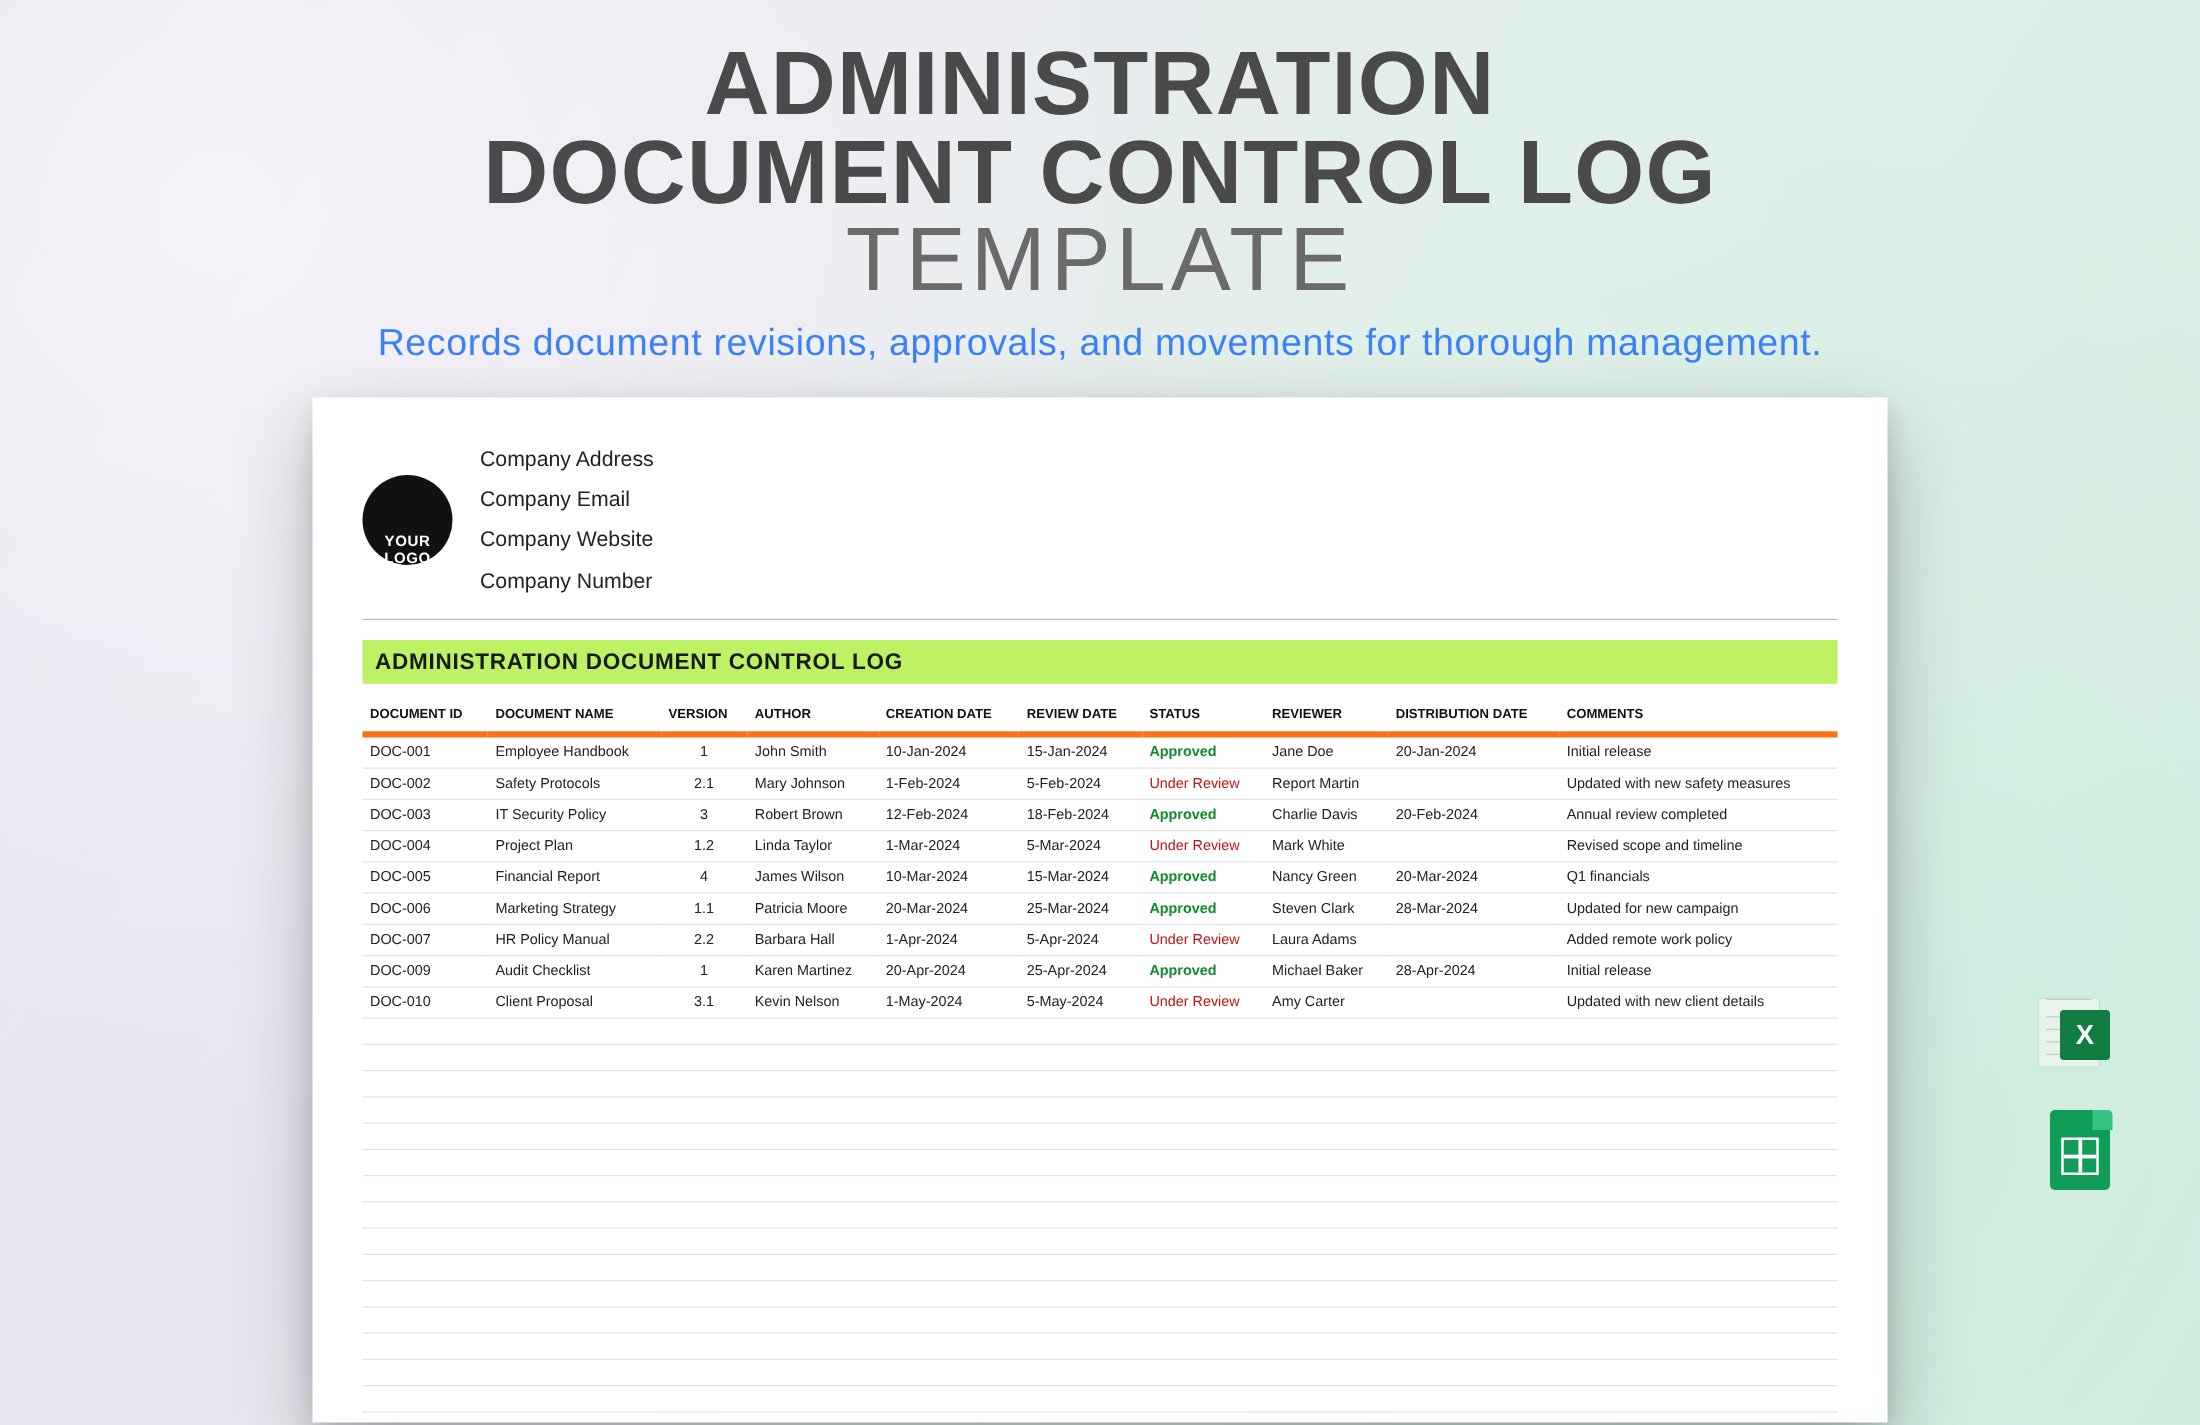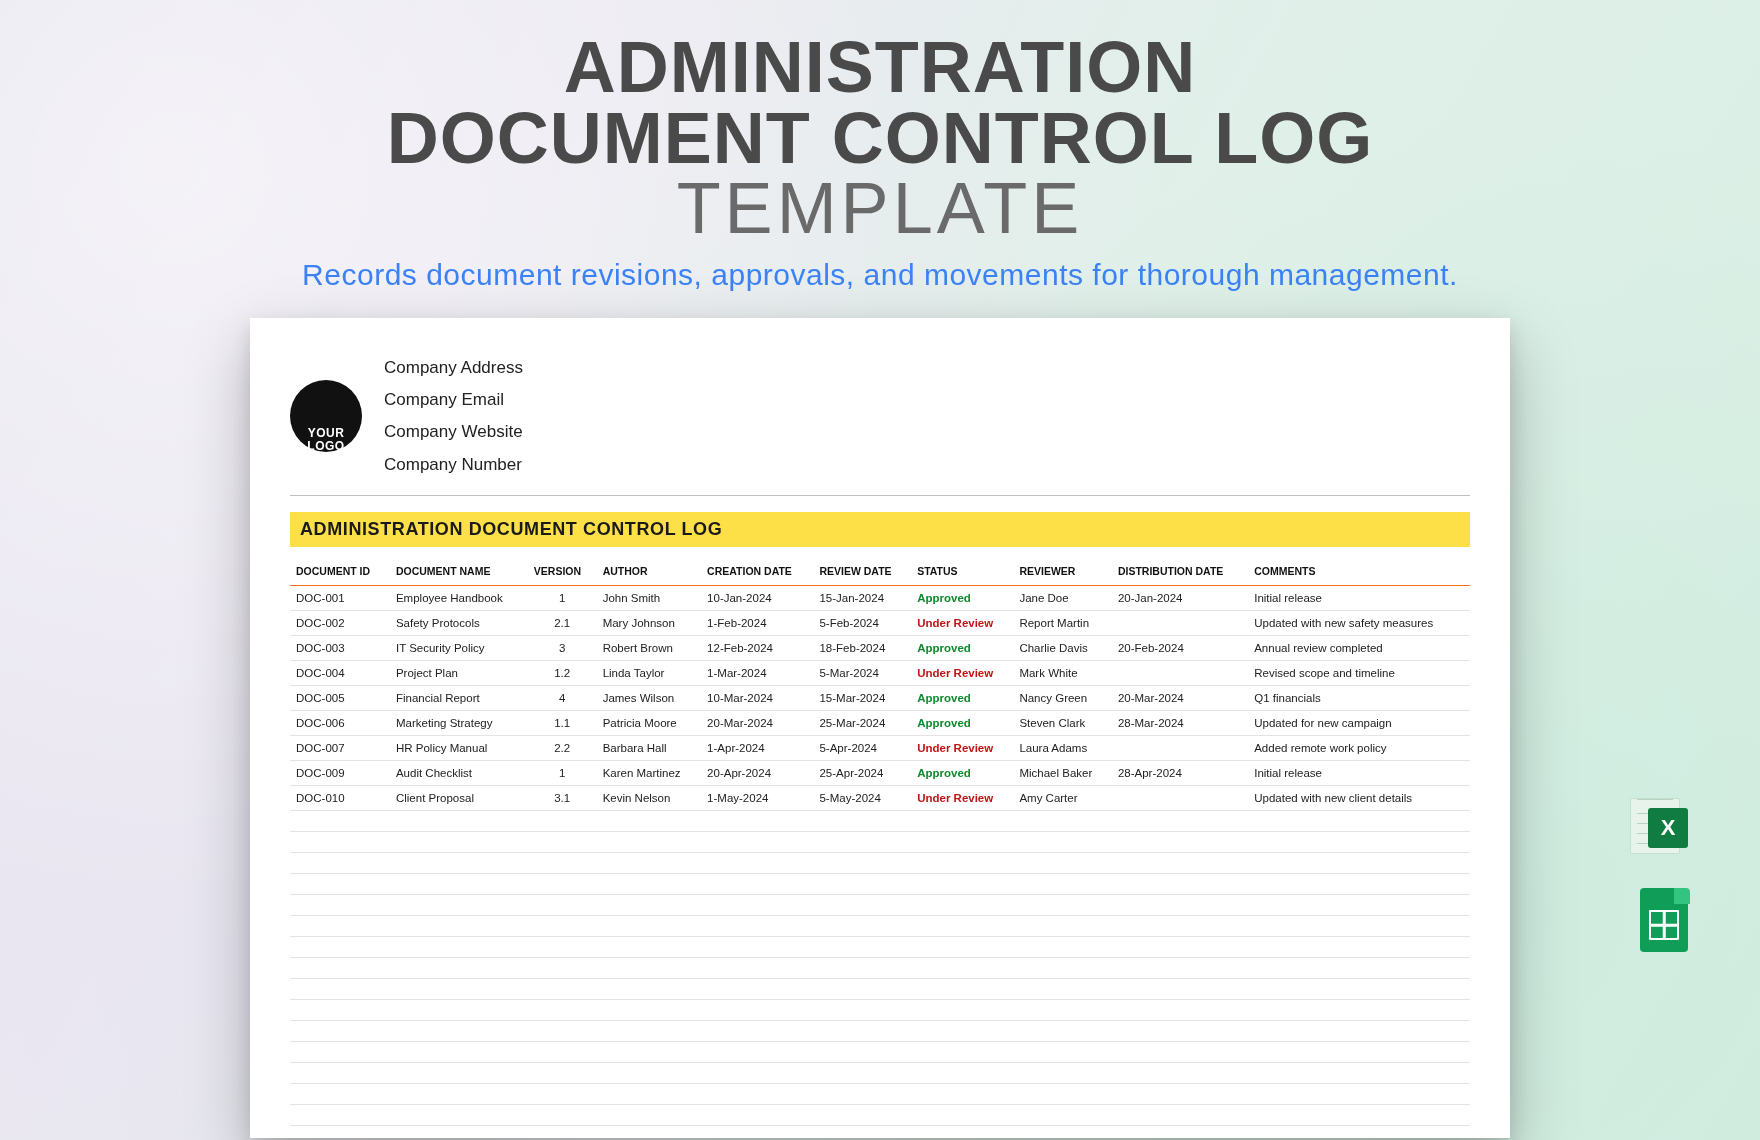--- a/index.html
+++ b/index.html
@@ -57,52 +57,52 @@
   .letterhead { display: flex; align-items: center; gap: 22px; }
   .logo {
     width: 72px; height: 72px; border-radius: 50%;
     background: #111; color: #fff;
     display: flex; flex-direction: column; align-items: center; justify-content: flex-end;
     font-size: 12px; font-weight: 700; line-height: 1.05; letter-spacing: 0.5px;
   }
   .company-lines { font-size: 17px; color: #222; line-height: 1.9; font-weight: 500; }
   .divider { border: none; border-top: 1px solid #bdbdbd; margin: 14px 0 16px; }
   .titlebar {
-    background: #fde047;
+    background: #bef264;
     padding: 7px 10px;
     font-size: 18px;
     font-weight: 800;
     letter-spacing: 0.6px;
     color: #1a1a1a;
   }
   table.log {
     width: 100%;
     border-collapse: collapse;
     margin-top: 10px;
     font-size: 11.5px;
     color: #222;
   }
   table.log th {
     text-align: left;
     font-size: 10.5px;
     font-weight: 800;
     text-transform: uppercase;
     padding: 8px 6px;
-    border-bottom: 1px solid #f97316;
+    border-bottom: 5px solid #f97316;
     white-space: nowrap;
     color: #111;
   }
   table.log td {
     padding: 6px 6px;
     border-bottom: 1px solid #e3e3e3;
     white-space: nowrap;
     vertical-align: middle;
   }
   .status-approved { color: #0f8a2e; font-weight: 700; }
-  .status-review   { color: #c11414; font-weight: 700; }
+  .status-review   { color: #c11414; font-weight: 400; }
   .col-version { text-align: center; }
   .blank-rows div {
     height: 21px;
     border-bottom: 1px solid #e3e3e3;
   }
   .icons {
     position: absolute;
     right: 58px;
     top: 790px;
     display: flex;

